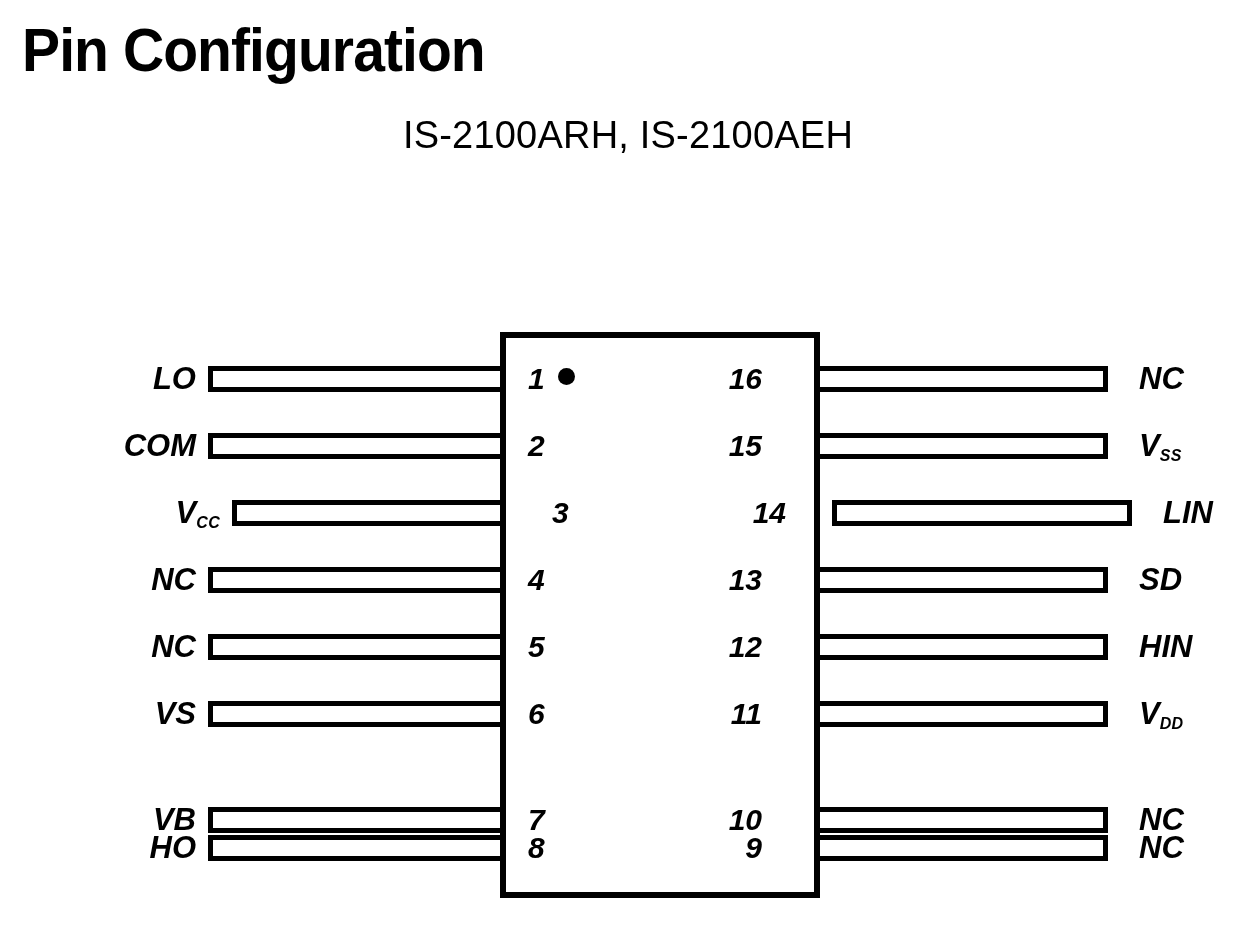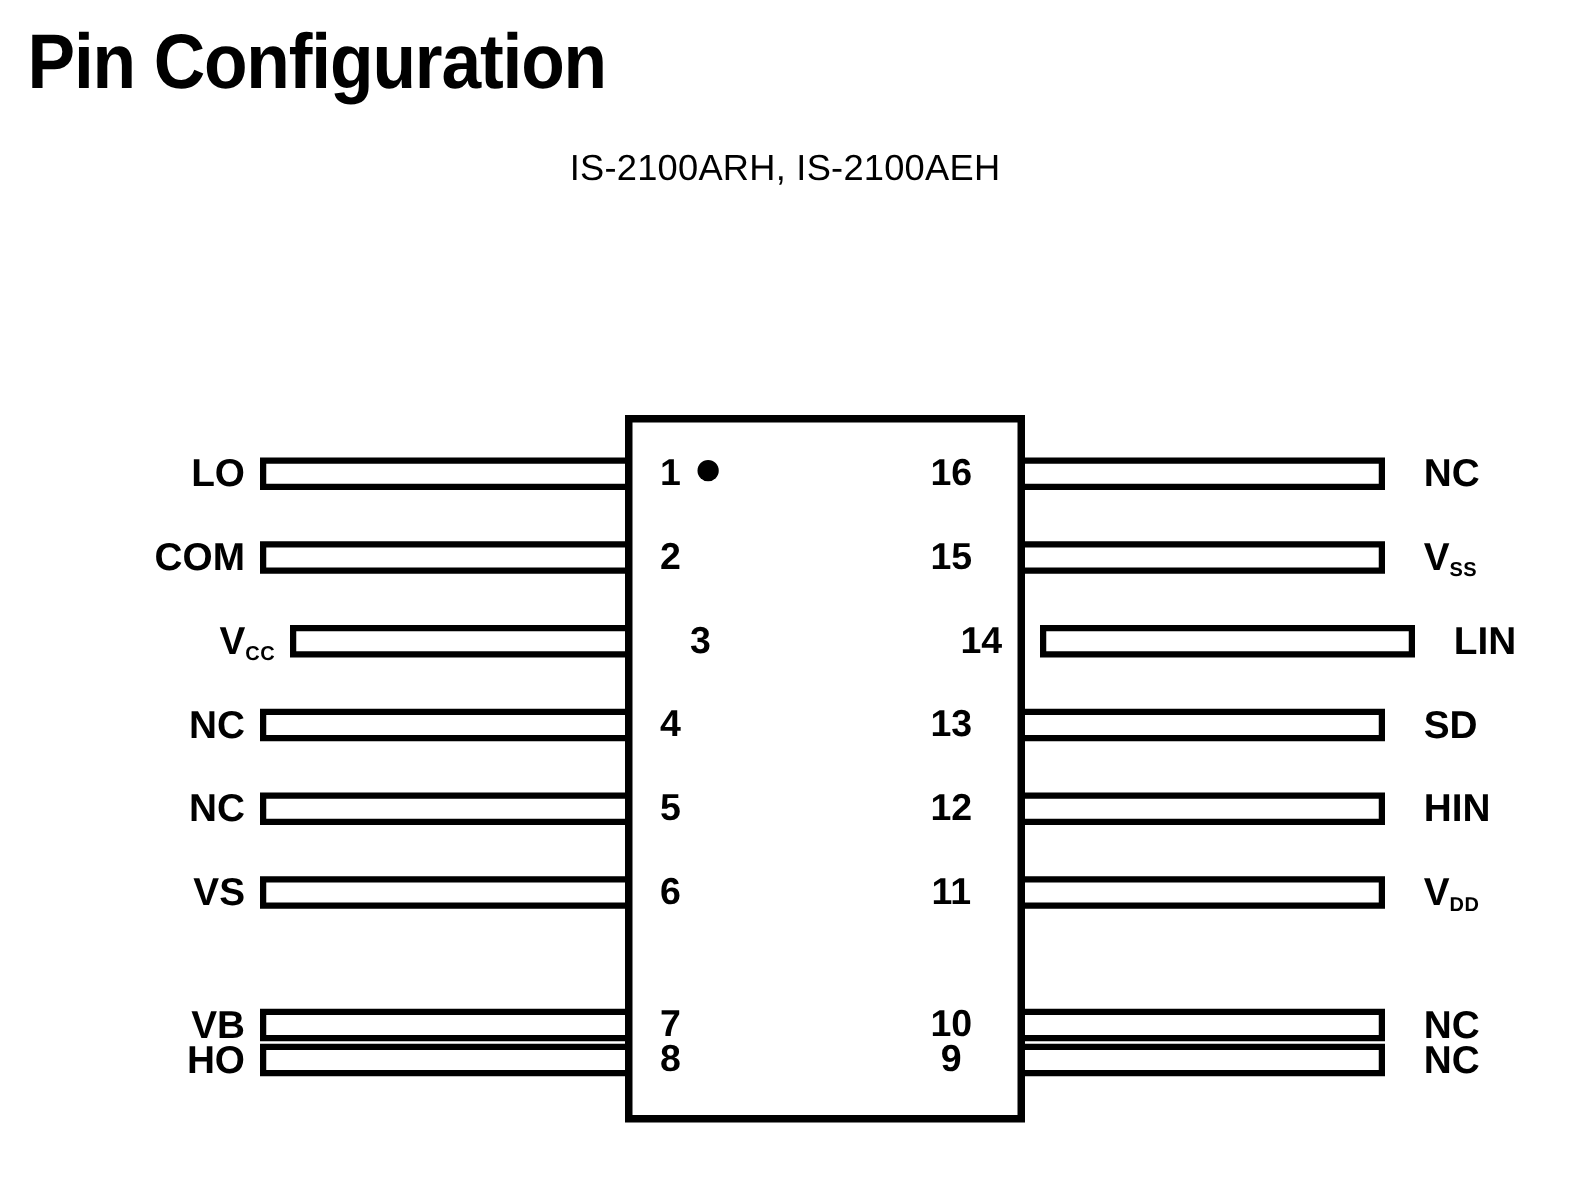--- a/index.html
+++ b/index.html
@@ -34,34 +34,35 @@
   
   #subtitle-block {
     position: absolute;
     left: 0;
     top: 116px;
     width: 1256px;
     text-align: center;
   }
   #subtitle-block .sub-line {
     font-family: "Liberation Sans", sans-serif;
-    font-size: 29px;
+    font-size: 38px;
     line-height: 38px;
     font-weight: normal;
     letter-spacing: 0.2px;
     white-space: nowrap;
   }
 
   
   #package-diagram {
     position: absolute;
     left: 0;
     top: 0;
     width: 1256px;
     height: 712px;
+    font-style: italic;
   }
 
   
   #chip-body {
     position: absolute;
     left: 500px;
     top: 332px;
     width: 320px;
     height: 566px;
     box-sizing: border-box;
@@ -119,21 +120,21 @@
     position: absolute;
     top: 0;
     height: 34px;
     line-height: 34px;
     font-family: "Liberation Sans", sans-serif;
     font-weight: bold;
     font-size: 30px;
     z-index: 5;
   }
   .pin-number.left  { left: 528px;  text-align: left; }
-  .pin-number.right { left: 716px;  width: 90px; text-align: center; }
+  .pin-number.right { left: 672px;  width: 90px; text-align: right; }
 
   
   #pin1-dot {
     position: absolute;
     left: 558px;
     top: 368px;
     width: 17px;
     height: 17px;
     border-radius: 50%;
     background: #000000;

